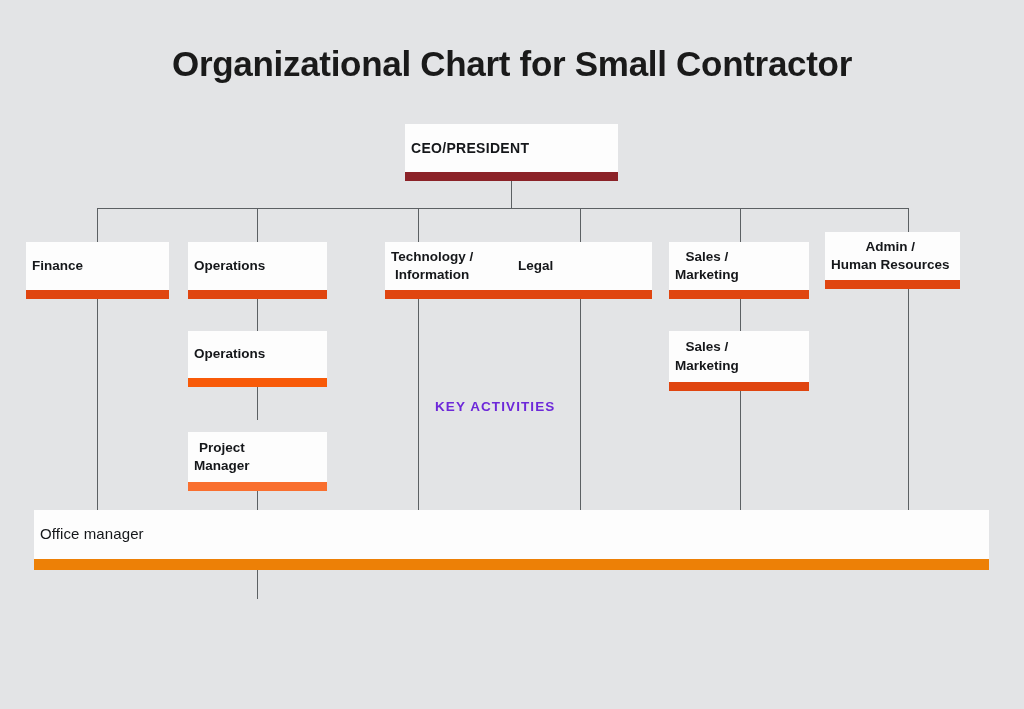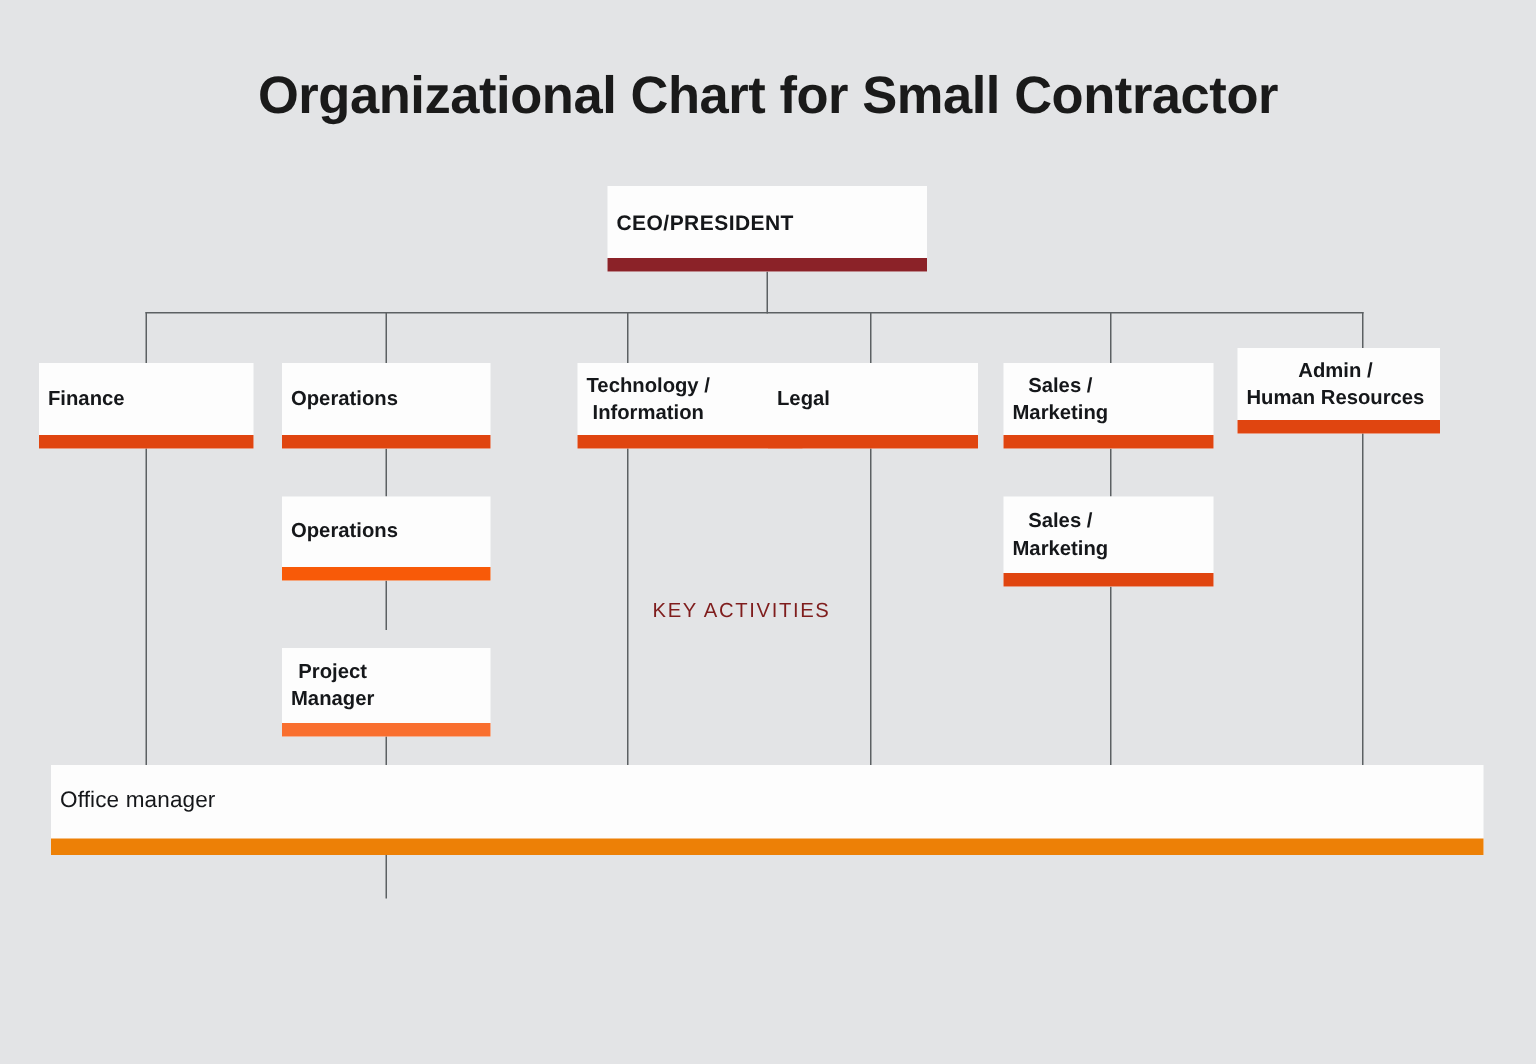--- a/index.html
+++ b/index.html
@@ -83,22 +83,22 @@
     font-size: 15px;
     font-weight: normal;
     letter-spacing: 0.1px;
   }
   .node-office .node-accent { height: 11px; }
 
   
   .key-activities {
     position: absolute;
     font-size: 13.5px;
-    font-weight: normal;
-    color: #7f1d1d;
+    font-weight: bold;
+    color: #6d28d9;
     letter-spacing: 1.1px;
     white-space: nowrap;
   }
 </style>
 </head>
 <body>
 
 <div id="chart-root">
 
   <div class="chart-title">Organizational Chart for Small Contractor</div>

